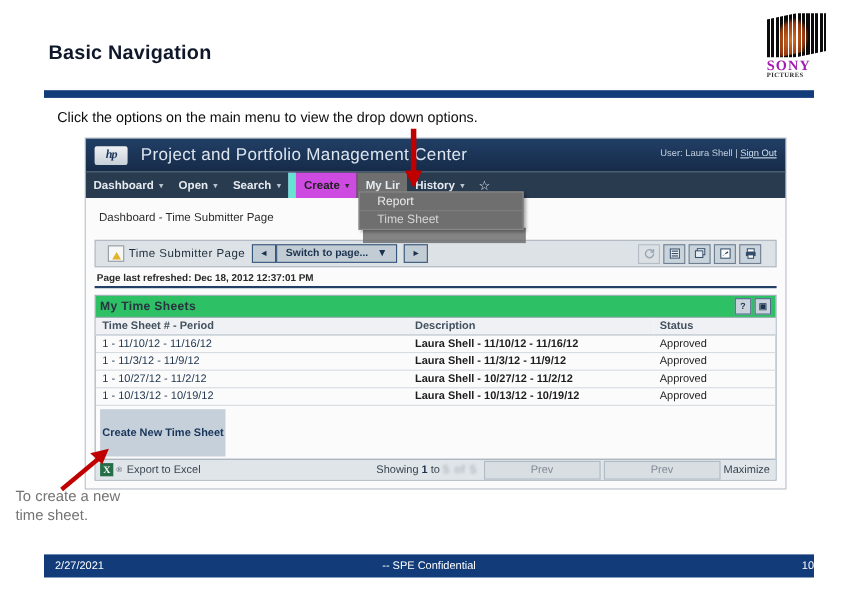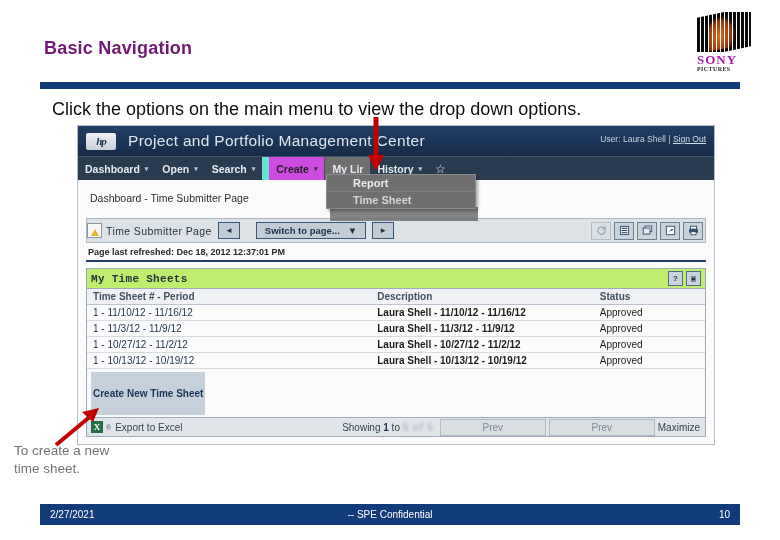--- a/index.html
+++ b/index.html
@@ -6,21 +6,21 @@
   body{
     width:780px;height:540px;overflow:hidden;background:#ffffff;
     font-family:"Liberation Sans", sans-serif;
     -webkit-font-smoothing:antialiased;
   }
   .slide{position:relative;width:780px;height:540px;background:#fff;}
 
   
   .slide-title{
     position:absolute;left:44px;top:38px;
-    font-size:18px;font-weight:bold;color:#701a75;letter-spacing:.2px;
+    font-size:18px;font-weight:bold;color:#0f172a;letter-spacing:.2px;
   }
   .title-rule{
     position:absolute;left:40px;top:82px;width:700px;height:7px;background:#123B7A;
   }
   .sony-logo{position:absolute;left:697px;top:12px;width:62px;height:62px;}
   .sony-mark{position:relative;width:54px;height:40px;overflow:hidden;}
   .sony-mark .slab{
     position:absolute;top:0;left:0;width:54px;height:40px;
     background:
       repeating-linear-gradient(90deg,#0b0b0b 0 3px, #ffffff 3px 4px);
@@ -35,21 +35,21 @@
   .sony-word{
     font-family:"Liberation Serif", serif;font-weight:bold;font-size:13px;
     letter-spacing:1px;color:#a21caf;line-height:13px;margin-top:1px;text-align:left;
   }
   .sony-sub{
     font-family:"Liberation Serif", serif;font-weight:bold;font-size:6px;
     letter-spacing:.4px;color:#2a2a2a;line-height:7px;text-align:left;
   }
 
   .lead-text{
-    position:absolute;left:52px;top:99px;font-size:18px;color:#0d0d0d;
+    position:absolute;left:52px;top:99px;font-size:13px;color:#0d0d0d;
   }
 
   
   .ppm{
     position:absolute;left:77px;top:125px;width:636px;height:318px;
     background:#ffffff;border:1px solid #b9c2cc;
     font-family:"Liberation Sans", sans-serif;
     filter:saturate(.92) contrast(.97);
   }
   .ppm-brandbar{
@@ -91,73 +91,73 @@
     background:#6f6f6f;color:#e8eef5;overflow:hidden;max-width:48px;
   }
   .nav-star{color:#dfe8f3;font-size:12px;margin-left:6px;}
 
   .dropdown{
     position:absolute;left:248px;top:48px;width:148px;z-index:6;
     background:#6f6f6f;border:1px solid #8a8a8a;
     box-shadow:2px 2px 3px rgba(0,0,0,.35);
   }
   .dropdown .d-item{
-    font-size:11px;font-weight:bold;color:#efefef;padding:2px 6px 2px 26px;
+    font-size:11px;font-weight:normal;color:#efefef;padding:2px 6px 2px 16px;
     border-bottom:1px solid #7e7e7e;
   }
   .dropdown .d-item:last-child{border-bottom:none;color:#d8d8d8;}
   .dropdown-shadow{
     position:absolute;left:252px;top:81px;width:148px;height:14px;
     background:#6f6f6f;opacity:.85;z-index:5;
   }
 
   .ppm-breadcrumb{
     padding:12px 0 0 12px;font-size:10.5px;color:#2b2b2b;
   }
   .ppm-pagebar{
     margin:14px 8px 0 8px;height:23px;background:#dfe5ea;border:1px solid #aeb9c4;
-    display:flex;align-items:center;padding:0 0;
+    display:flex;align-items:center;padding:0 11px;
   }
   .pg-ico{
     width:13px;height:13px;margin-right:4px;position:relative;flex:none;
     background:#fbfbfb;border:1px solid #8d97a1;
   }
   .pg-ico:after{
     content:"";position:absolute;left:3px;bottom:1px;width:0;height:0;
     border-left:4px solid transparent;border-right:4px solid transparent;
     border-bottom:7px solid #e7b519;
   }
   .pg-label{font-size:10.5px;color:#20303f;letter-spacing:.4px;}
   .sq-btn{
     margin-left:6px;height:15px;min-width:20px;background:#c3ced8;
     border:1px solid #30557f;display:flex;align-items:center;justify-content:center;
     font-size:8px;color:#16304f;
   }
   .switch-btn{
-    margin-left:16px;height:15px;padding:0 8px;background:#c3ced8;
+    margin-left:0;height:15px;padding:0 8px;background:#c3ced8;
     border:1px solid #30557f;display:flex;align-items:center;gap:8px;
     font-size:9.5px;font-weight:bold;color:#16304f;
   }
   .tool-group{margin-left:auto;display:flex;gap:3px;padding-right:2px;}
   .tool-btn{
     width:18px;height:16px;background:#cbd6e0;border:1px solid #6d7f93;
     display:flex;align-items:center;justify-content:center;
   }
   .tool-btn.disabled{background:#dde3e9;border-color:#b5bfc9;}
   .tool-btn svg{display:block;}
   .ppm-refresh{
     padding:4px 0 0 10px;font-size:9px;color:#262626;font-weight:bold;
   }
   .ppm-rule{height:2px;background:#1d3d68;margin:3px 8px 0 8px;}
 
   
   .portlet{margin:6px 8px 0 8px;border:1px solid #9fadbb;background:#fff;}
   .portlet-head{
-    height:19px;background:#bef264;border-bottom:1px solid #9fadbb;
-    display:flex;align-items:center;padding:0 4px;font-family:Liberation Mono, monospace;
+    height:19px;background:#22c55e;border-bottom:1px solid #9fadbb;
+    display:flex;align-items:center;padding:0 4px;
   }
   .portlet-title{font-size:11px;font-weight:bold;color:#23313f;letter-spacing:.3px;}
   .portlet-acts{margin-left:auto;display:flex;gap:3px;}
   .pa{
     width:13px;height:13px;background:#ccd6e0;border:1px solid #4d6party;
     border:1px solid #4d6a8c;font-size:8px;color:#17324f;font-weight:bold;
     display:flex;align-items:center;justify-content:center;
   }
   table.ts{width:100%;border-collapse:collapse;}
   table.ts th{
@@ -206,21 +206,21 @@
   }
 
   
   .footer{
     position:absolute;left:40px;top:504px;width:700px;height:21px;
     background:#123B7A;color:#fff;font-size:10px;
     display:flex;align-items:center;
   }
   .f-date{margin-left:10px;}
   .f-mid{position:absolute;left:0;right:0;text-align:center;}
-  .f-num{margin-left:auto;margin-right:10px;}
+  .f-num{margin-left:auto;}
 </style>
 </head>
 <body>
 
 <div class="slide">
 
   <div class="sony-logo">
     <div class="sony-mark">
       <div class="slab"></div>
       <div class="flame"></div>

